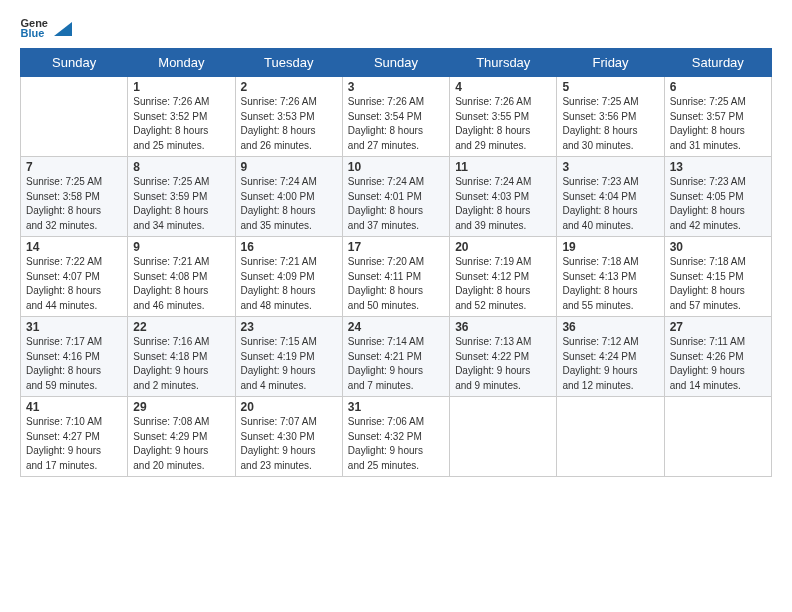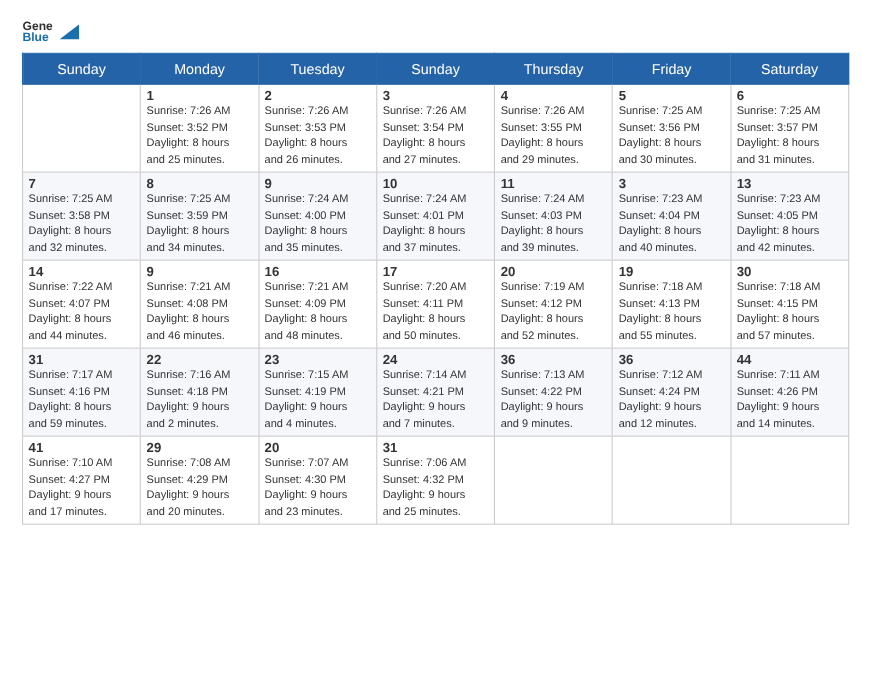--- a/index.html
+++ b/index.html
@@ -209,21 +209,21 @@
         </td>
         <td>
           <span class="day-number">36</span>
           <div class="day-info">Sunrise: 7:13 AM<br>Sunset: 4:22 PM<br>Daylight: 9 hours<br>and 9 minutes.</div>
         </td>
         <td>
           <span class="day-number">36</span>
           <div class="day-info">Sunrise: 7:12 AM<br>Sunset: 4:24 PM<br>Daylight: 9 hours<br>and 12 minutes.</div>
         </td>
         <td>
-          <span class="day-number">44</span>
+          <span class="day-number">27</span>
           <div class="day-info">Sunrise: 7:11 AM<br>Sunset: 4:26 PM<br>Daylight: 9 hours<br>and 14 minutes.</div>
         </td>
       </tr>
       <tr>
         <td>
           <span class="day-number">41</span>
           <div class="day-info">Sunrise: 7:10 AM<br>Sunset: 4:27 PM<br>Daylight: 9 hours<br>and 17 minutes.</div>
         </td>
         <td>
           <span class="day-number">29</span>

